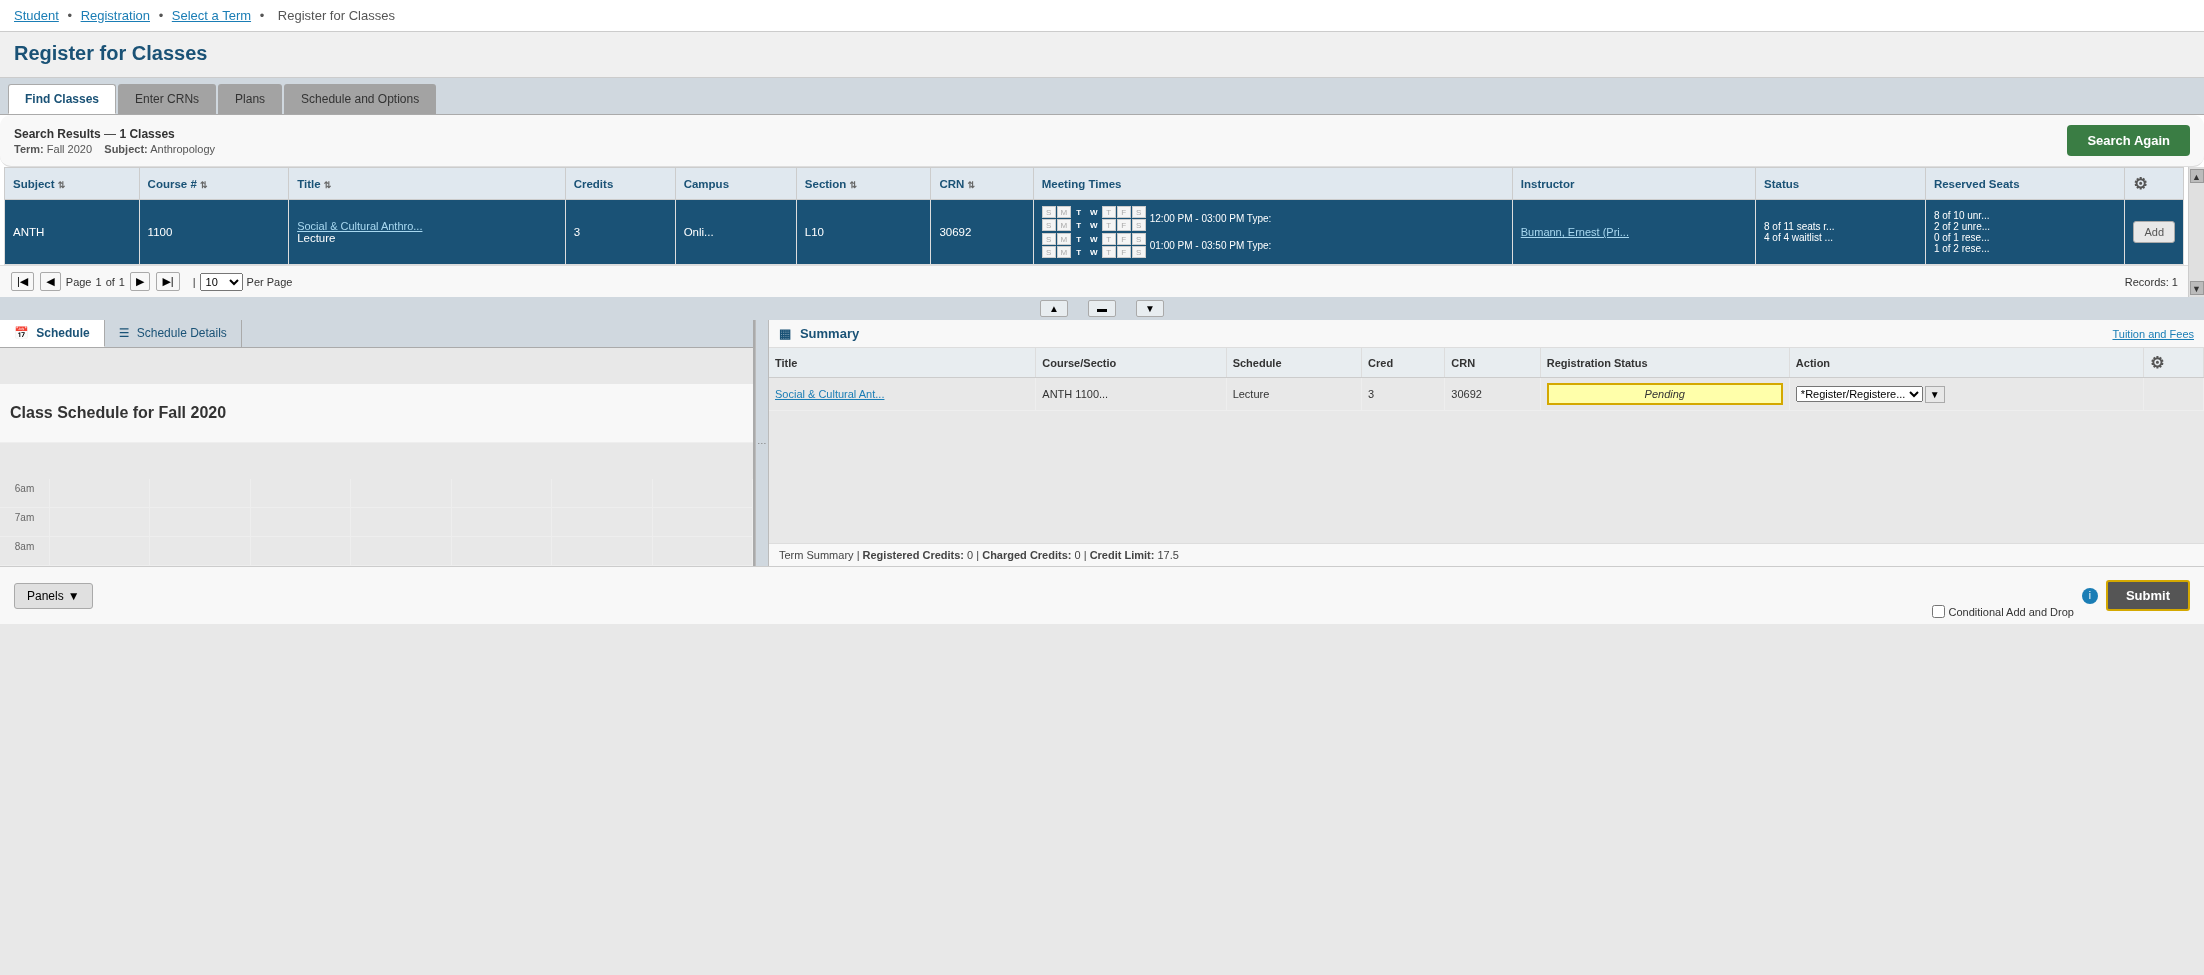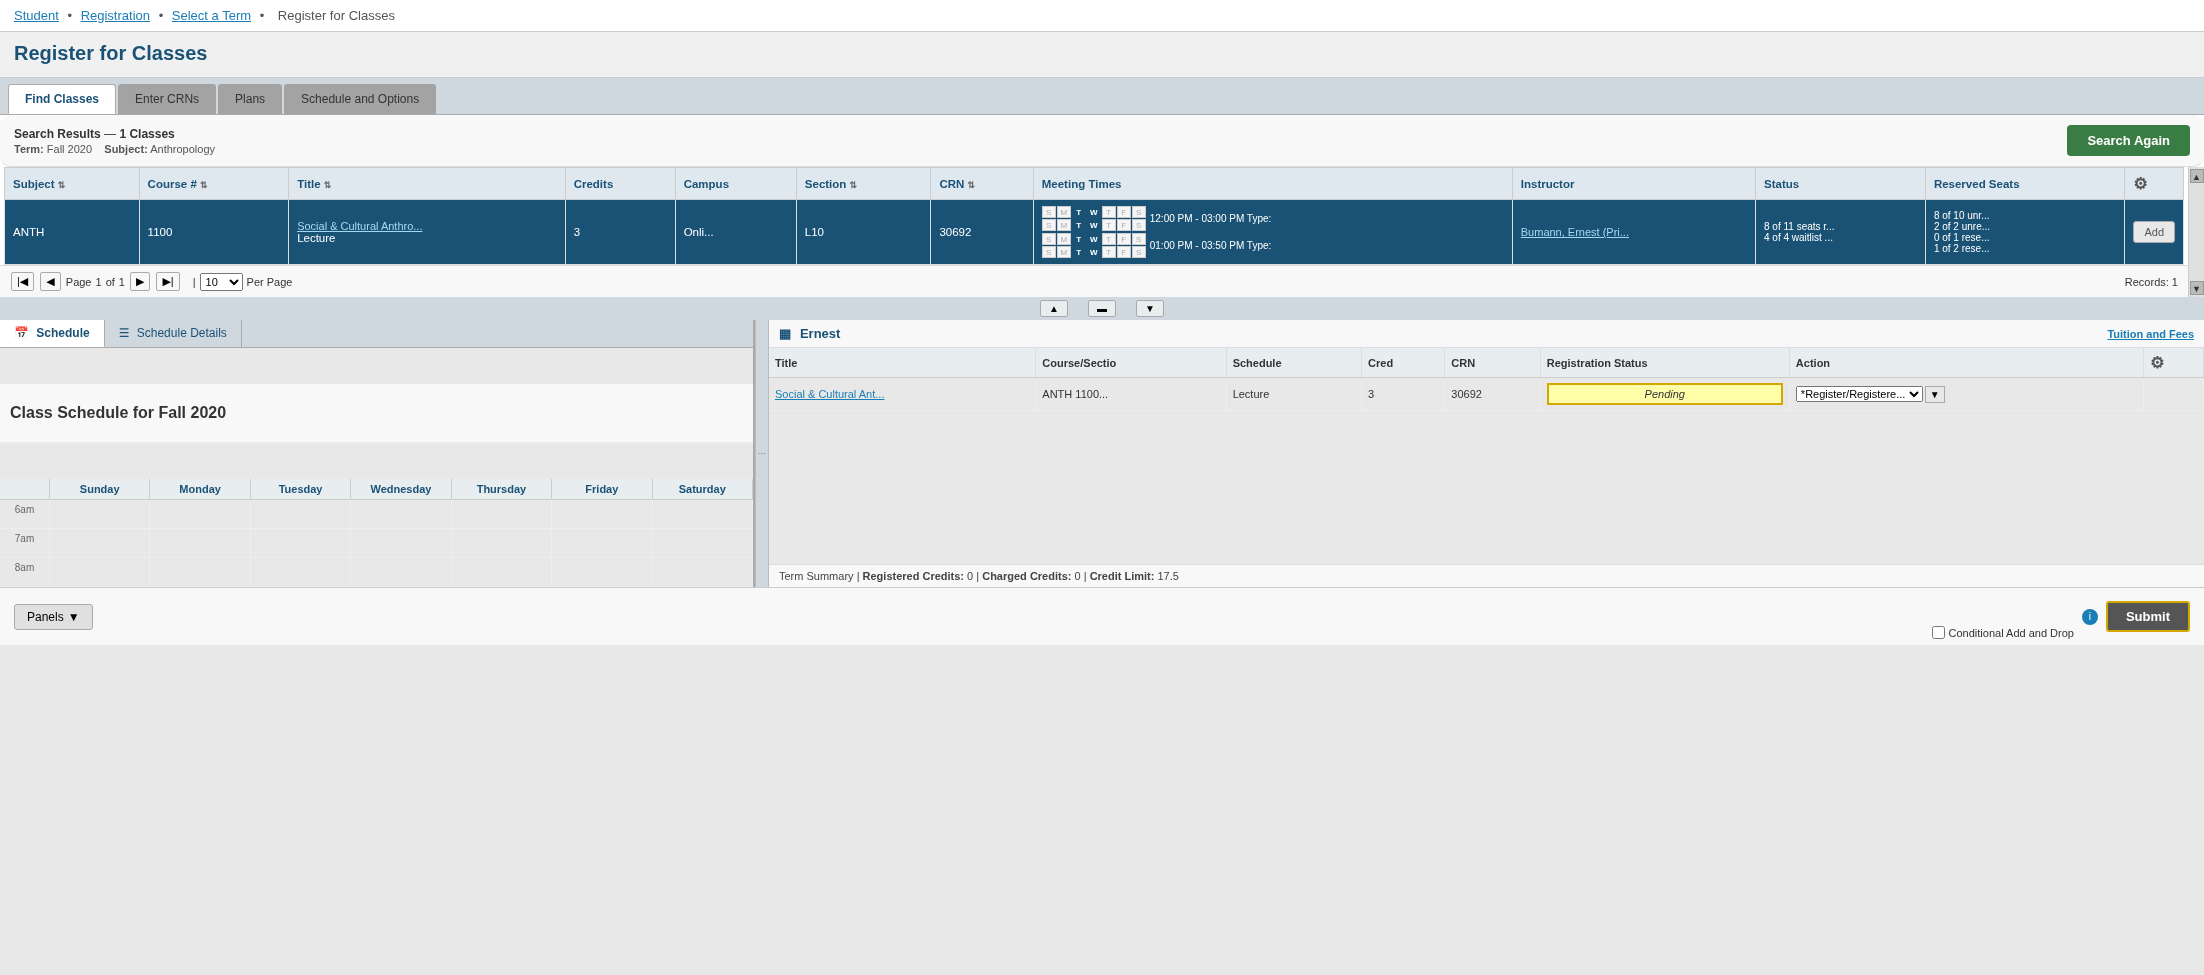--- a/index.html
+++ b/index.html
@@ -215,21 +215,21 @@
       display: flex;
       justify-content: space-between;
       align-items: center;
       padding: 6px 10px;
       background: #f8f8f8;
       border-bottom: 1px solid #ddd;
       font-weight: bold;
       font-size: 13px;
       color: #1a5276;
     }
-    .summary-header a { color: #1a7db5; font-size: 11px; font-weight: bold; text-decoration: underline; cursor: pointer; text-align: right; }
+    .summary-header a { color: #1a7db5; font-size: 11px; font-weight: normal; text-decoration: underline; cursor: pointer; text-align: right; }
 
     table.summary-table {
       width: 100%;
       border-collapse: collapse;
       font-size: 11px;
     }
     table.summary-table th {
       background: #e8edf0;
       padding: 5px 6px;
       text-align: left;
@@ -550,30 +550,20 @@
         <span class="tab-icon">📅</span>
         <span>Schedule</span>
       </div>
       <div class="schedule-tab">
         <span class="tab-icon">☰</span>
         <span>Schedule Details</span>
       </div>
     </div>
     <div class="schedule-title">Class Schedule for Fall 2020</div>
     <div class="calendar-grid">
-      <div class="cal-header">
-        <div></div>
-        <div>Sunday</div>
-        <div>Monday</div>
-        <div>Tuesday</div>
-        <div>Wednesday</div>
-        <div>Thursday</div>
-        <div>Friday</div>
-        <div>Saturday</div>
-      </div>
       <div class="cal-body">
         <div class="cal-row">
           <div class="cal-time">6am</div>
           <div></div>
           <div></div>
           <div></div>
           <div></div>
           <div></div>
           <div></div>
           <div></div>
@@ -606,21 +596,21 @@
   </div>
 
   <div style="width:14px;background:#d0d8df;border-left:1px solid #bbb;border-right:1px solid #bbb;display:flex;flex-direction:column;align-items:center;justify-content:center;cursor:col-resize;">
     <span style="font-size:9px;color:#888;writing-mode:vertical-rl;">⋮</span>
   </div>
 
   <div class="summary-side">
     <div class="summary-header">
       <span>
         <span style="margin-right:5px;">▦</span>
-        <span>Ernest</span>
+        <span>Summary</span>
       </span>
       <a>Tuition and Fees</a>
     </div>
 
     <div style="flex:1;overflow:auto;">
       <table class="summary-table">
         <thead>
           <tr>
             <th>Title</th>
             <th>Course/Sectio</th>

